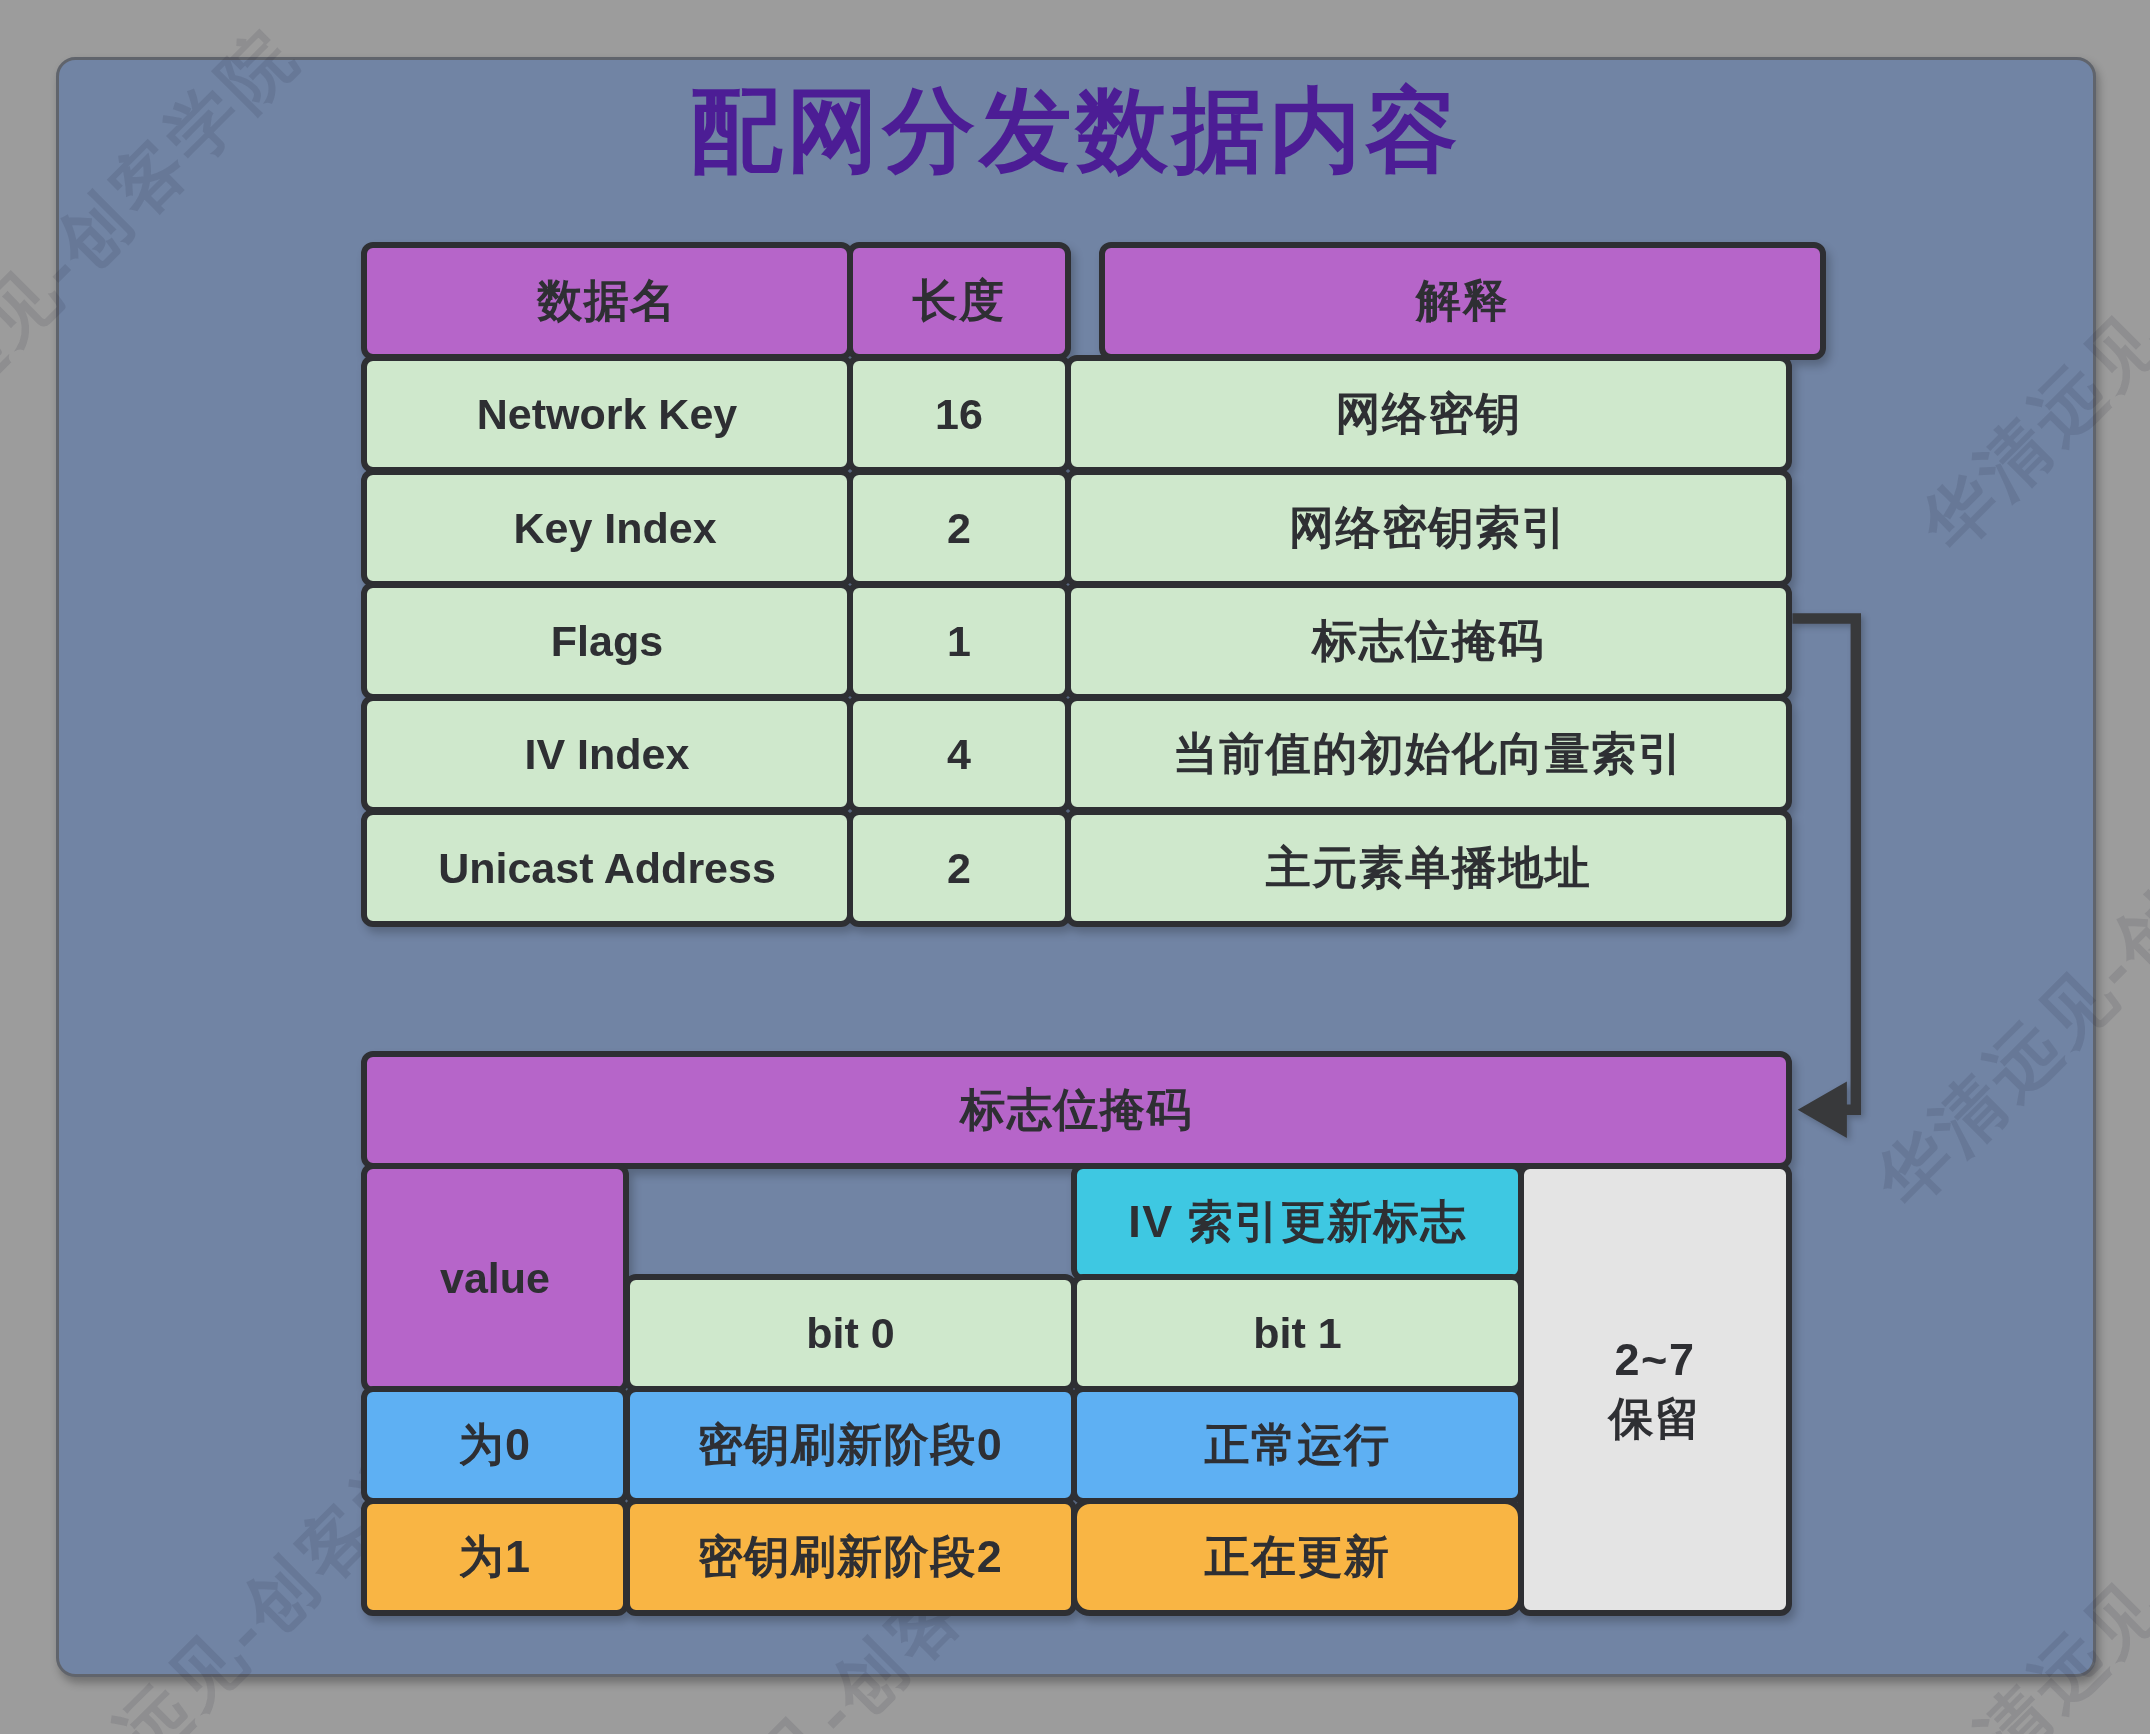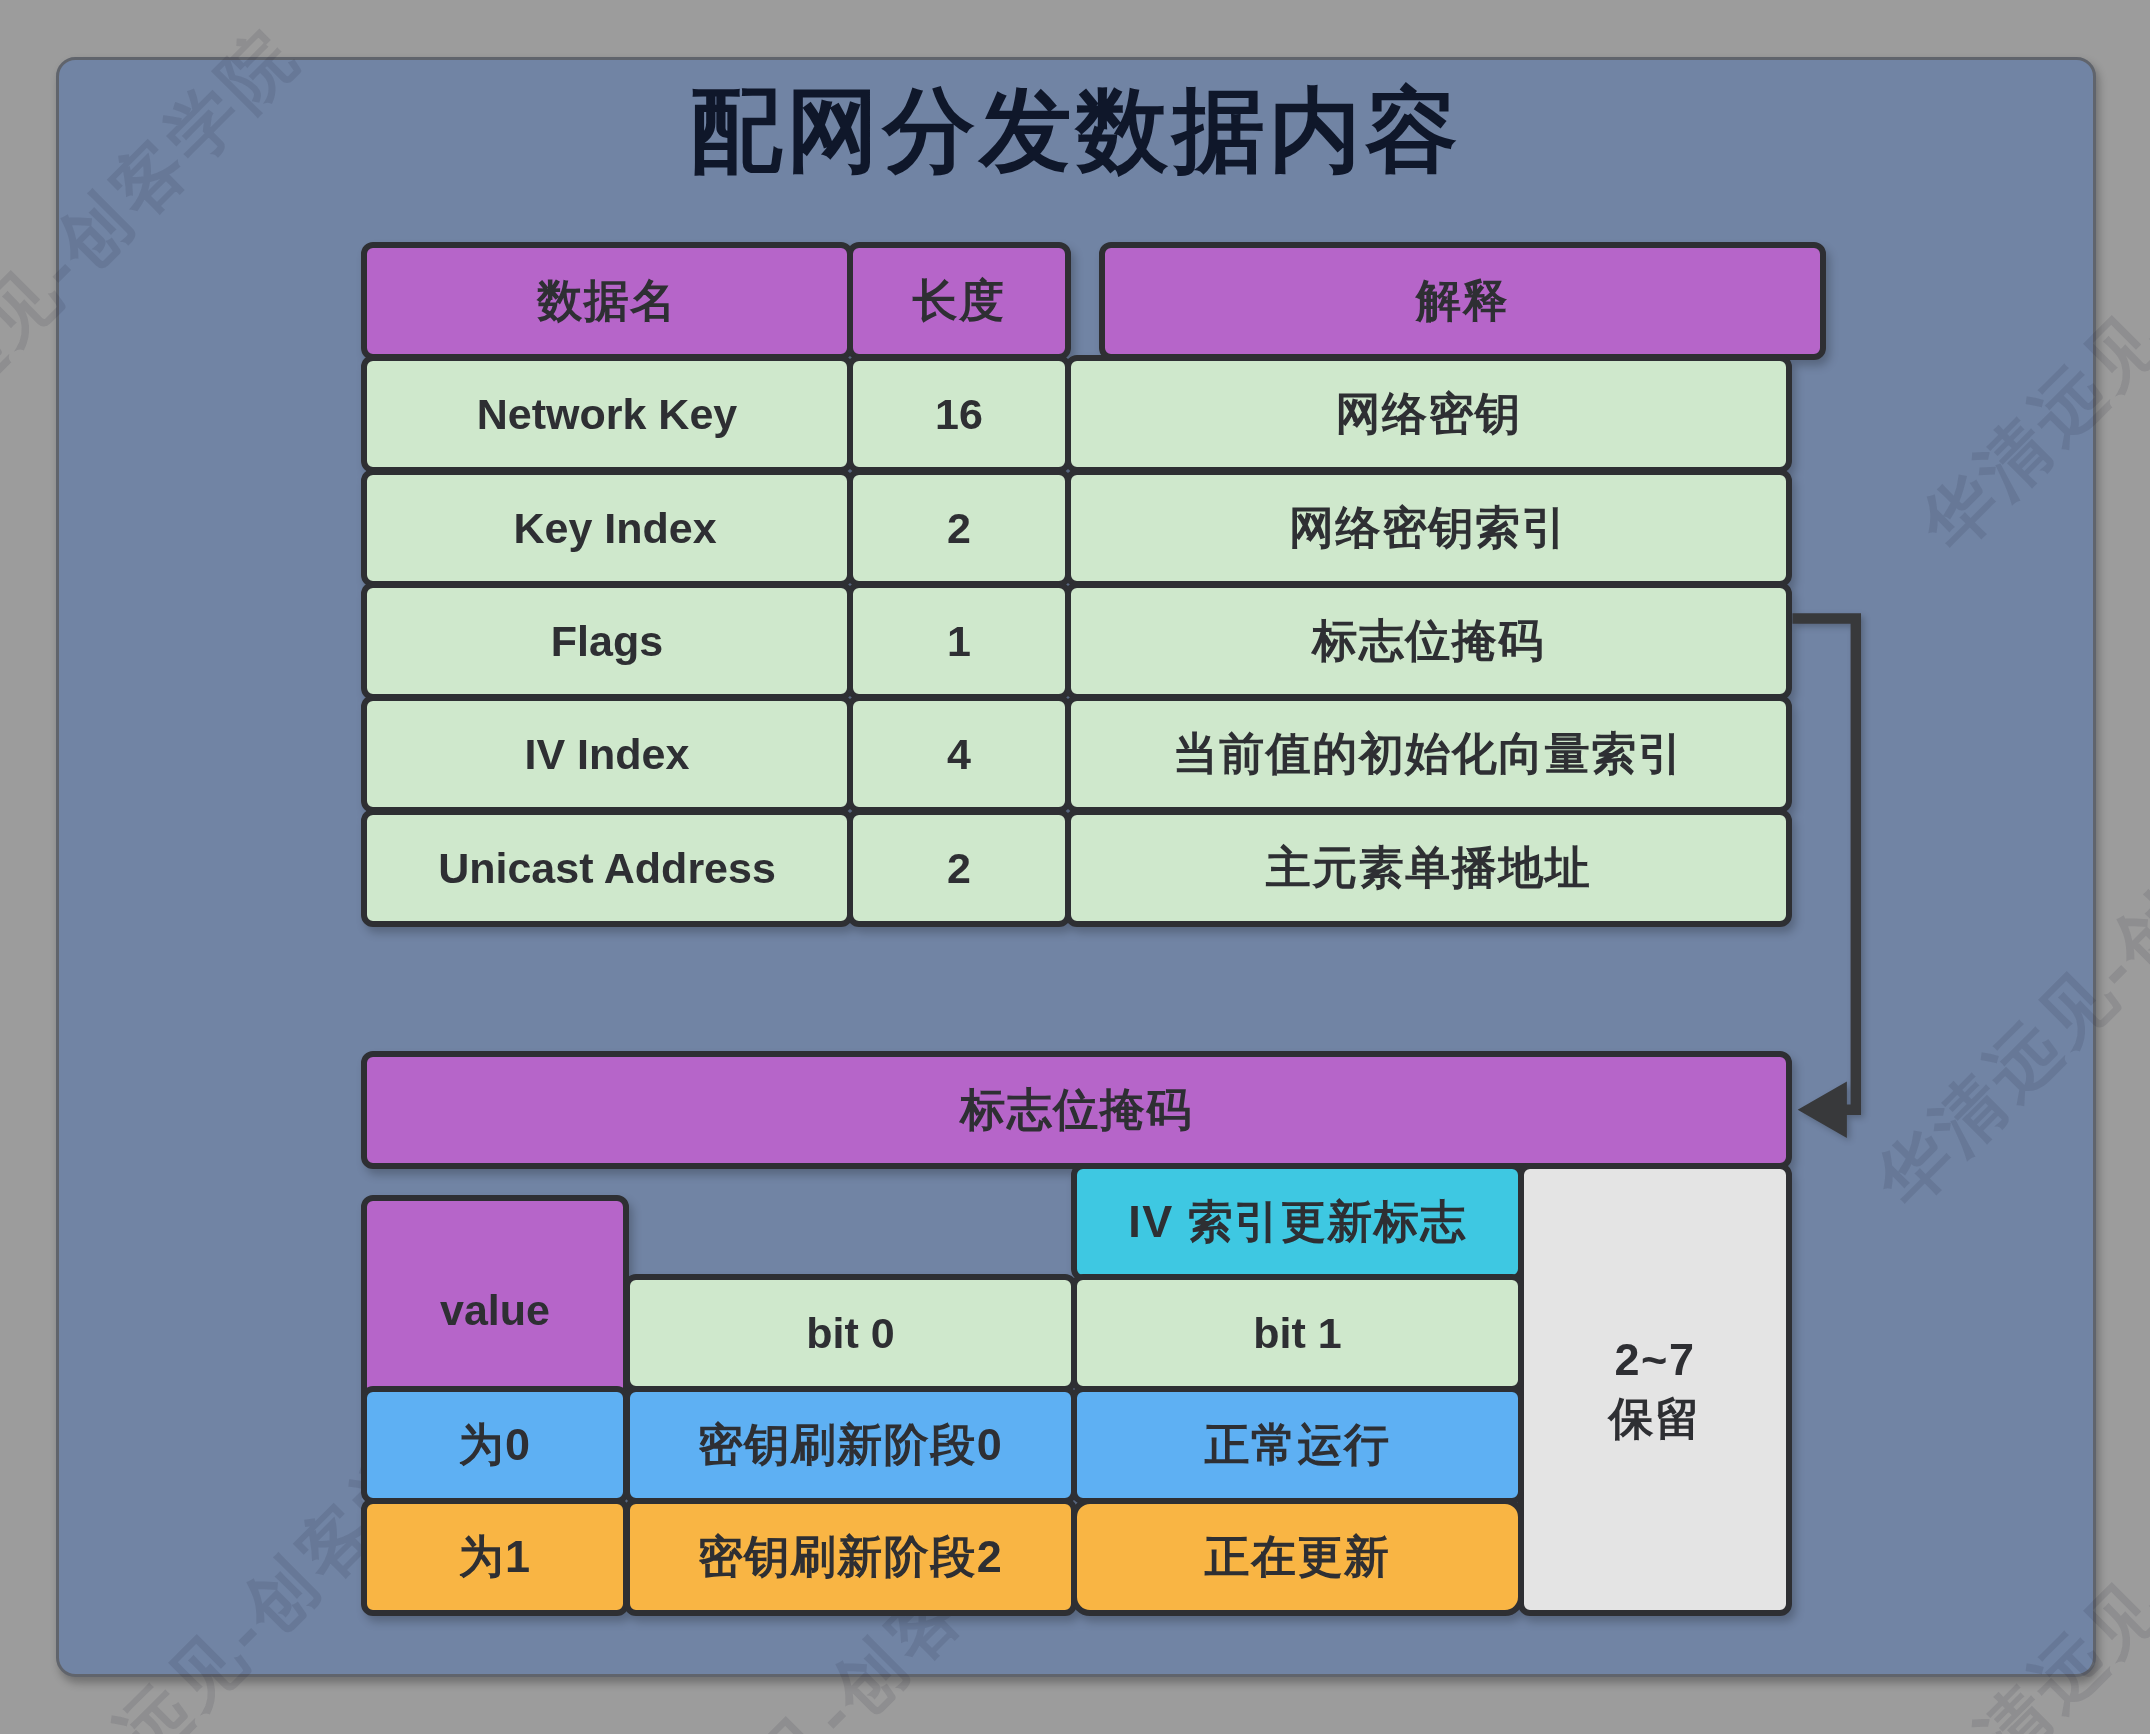--- a/index.html
+++ b/index.html
@@ -34,21 +34,21 @@
   }
 
   .title {
     position: absolute;
     left: 56px; top: 66px;
     width: 2040px; height: 130px;
     display: flex; align-items: center; justify-content: center;
     font-size: 92px;
     font-weight: 800;
     letter-spacing: 4.5px;
-    color: #0f172a;
+    color: #4c1d95;
   }
 
   .tbl {
     position: absolute; left: 0; top: 0;
     width: 100%; height: 100%;
     filter: drop-shadow(4.5px 6px 4.5px rgba(0,0,0,0.22));
   }
 
   .cell {
     position: absolute;
@@ -124,21 +124,21 @@
 
   <svg class="arrow-svg" viewBox="0 0 2886 2328" xmlns="http://www.w3.org/2000/svg">
     <path d="M 2405 830 H 2490 V 1489 H 2470" fill="none" stroke="#38393b" stroke-width="14"></path>
     <polygon points="2412,1489 2478,1451 2478,1527" fill="#38393b"></polygon>
   </svg>
 
   <div class="tbl">
 
     <div class="cell bg-purple fs-cn" style="left:361px; top:1051px; width:1431px; height:118px;">标志位掩码</div>
 
-    <div class="cell bg-purple fs-en" style="left:361px; top:1163px; width:268px; height:230px;margin-top:32px;">value</div>
+    <div class="cell bg-purple fs-en" style="left:361px; top:1163px; width:268px; height:230px;">value</div>
 
     <div class="cell bg-cyan fs-cn" style="left:1071px;top:1163px; width:453px; height:118px;">IV 索引更新标志</div>
 
     <div class="cell bg-gray fs-cn" style="left:1518px;top:1163px; width:274px; height:453px;">
       <div class="reserved-lines">
         <div>2~7</div>
         <div>保留</div>
       </div>
     </div>
 

